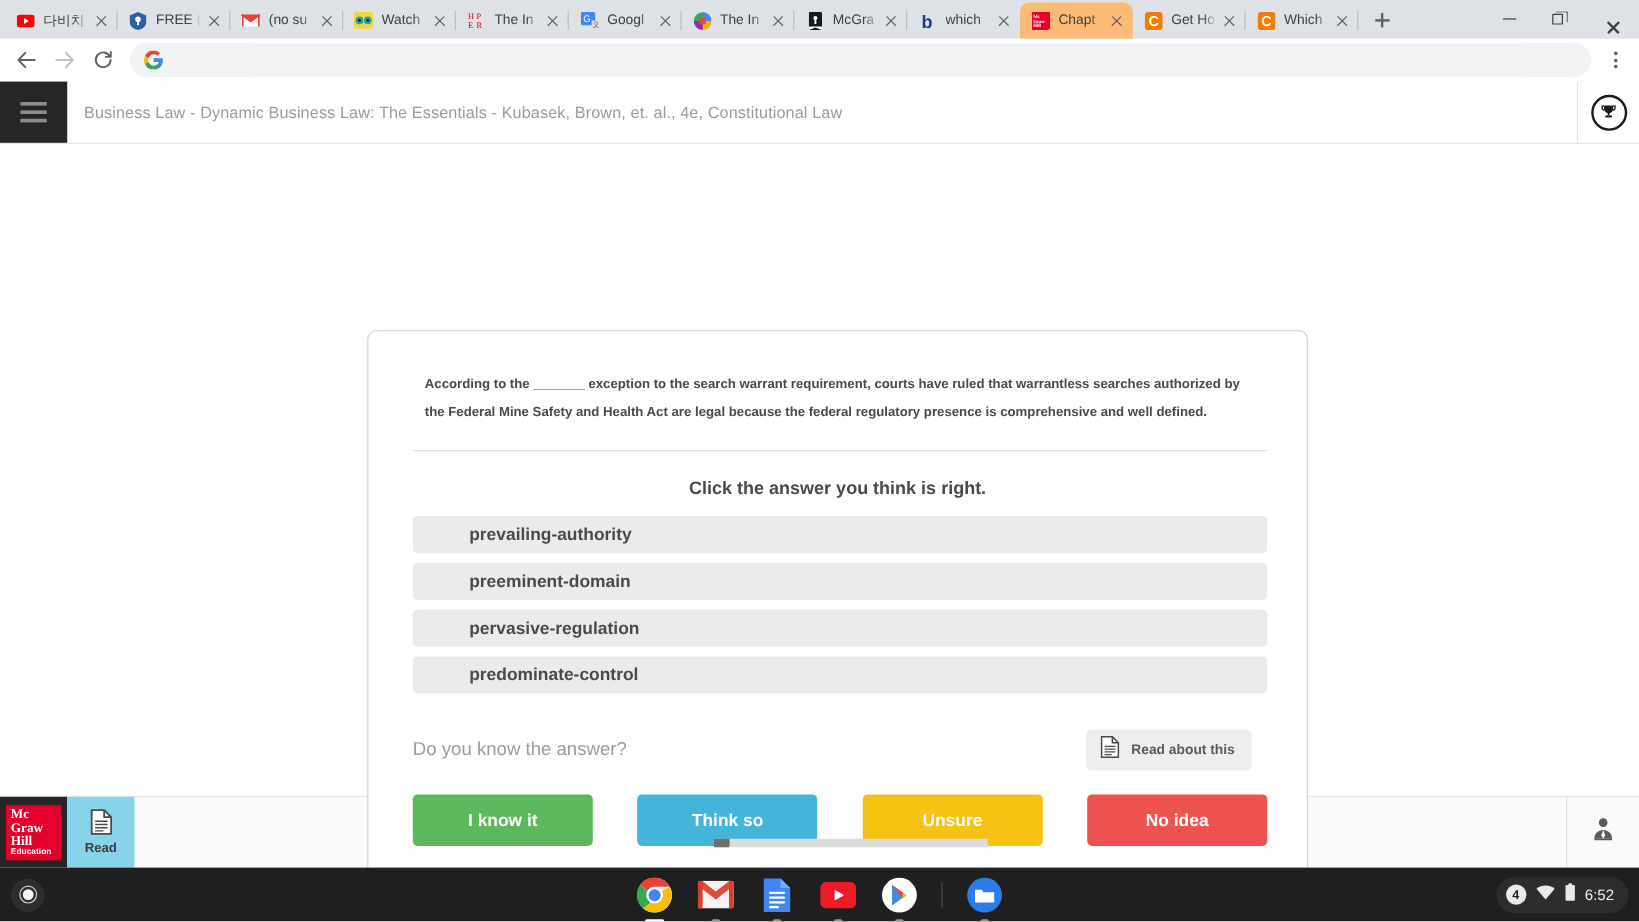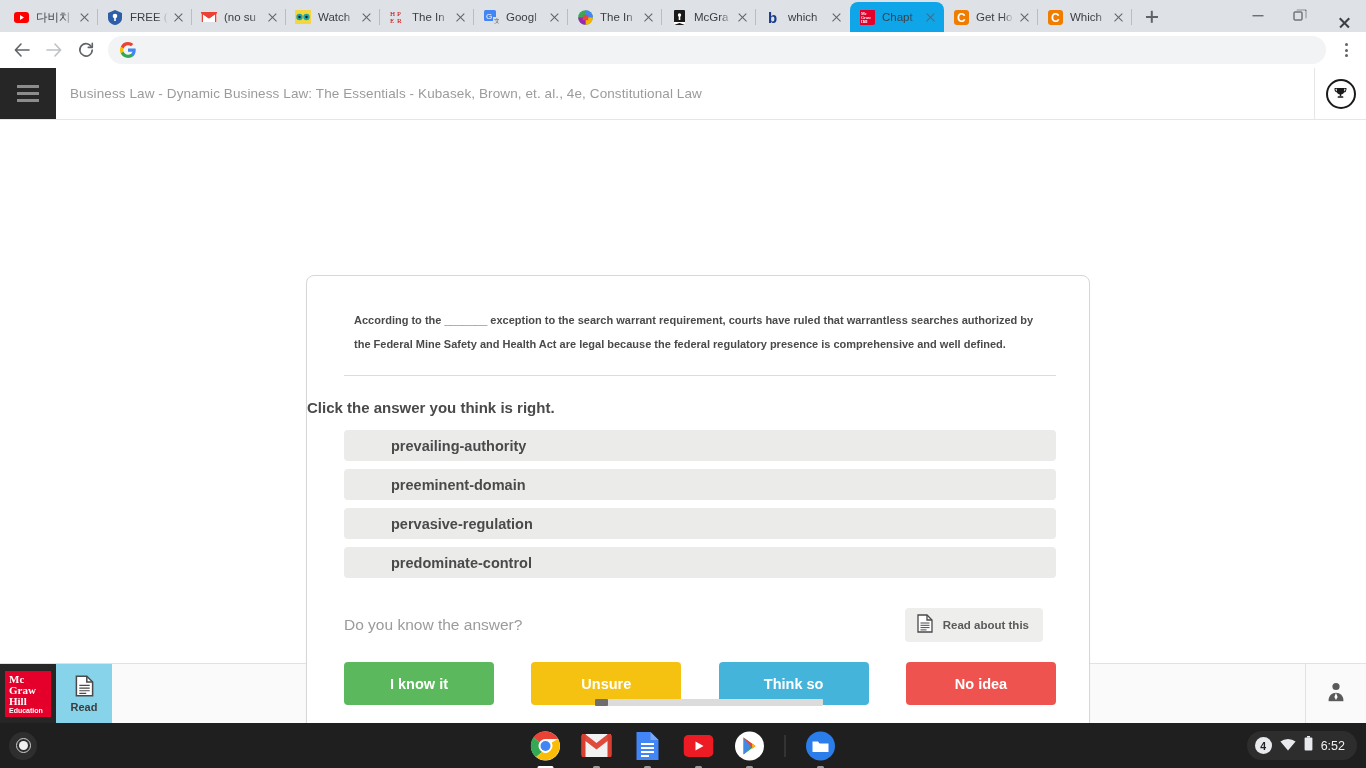--- a/index.html
+++ b/index.html
@@ -17,21 +17,21 @@
   .tabstrip {
     height: 32px; background: #dee1e6;
     display: flex; align-items: flex-end; padding-left: 4px;
     position: relative;
   }
   .tab {
     height: 30px; width: 94px; display: flex; align-items: center;
     padding: 0 6px 0 9px; position: relative; flex: 0 0 auto;
   }
   .tab.active {
-    background: #0ea5e9; border-radius: 8px 8px 0 0;
+    background: #fdba74; border-radius: 8px 8px 0 0;
   }
   .tab:not(.active)::after {
     content: ""; position: absolute; right: 0; top: 7px;
     height: 16px; width: 1px; background: #b9bdc4;
   }
   .tab.active::after, .tab.pre-active::after { display: none; }
   .favicon {
     width: 16px; height: 16px; flex: 0 0 16px; margin-right: 7px;
     display: flex; align-items: center; justify-content: center;
     font-size: 10px; border-radius: 2px; overflow: hidden;
@@ -122,21 +122,21 @@
     position:absolute; left:306px; top:155px; width:784px; height:475px;
     background:#fff; border:1px solid #d7d7d7; border-radius:8px;
     box-shadow: 0 1px 2px rgba(0,0,0,0.04);
   }
   .qtext {
     margin: 33px 41px 0 47px;
     font-size: 11px; line-height: 23.5px; font-weight: bold; color: #4a4a4a;
   }
   .divider { margin: 19px 33px 0 37px; height:1px; background:#dcdcdc; }
   .prompt {
-    margin-top: 23px; font-size: 15px; font-weight: bold; color:#4a4a4a;
+    text-align:center; margin-top: 23px; font-size: 15px; font-weight: bold; color:#4a4a4a;
   }
   .options { margin: 14px 33px 0 37px; }
   .opt {
     height: 31px; background:#ebebe9; border-radius: 4px; margin-bottom: 8px;
     display:flex; align-items:center; padding-left: 47px;
     font-size: 14.5px; color:#4a4a4a; font-weight: bold;
   }
   .knowrow {
     display:flex; align-items:center; justify-content:space-between;
     margin: 30px 46px 0 37px;
@@ -456,22 +456,22 @@
                 <path d="M10 1v5h5" fill="none" stroke="#4a4a4a" stroke-width="1.3"></path>
                 <path d="M3.5 9h9M3.5 11.3h9M3.5 13.6h9M3.5 15.9h6" stroke="#4a4a4a" stroke-width="1"></path>
               </svg>
             </span>
             <span class="lbl">Read about this</span>
           </div>
         </div>
 
         <div class="cbuttons">
           <div class="cbtn" style="background:#5cb85c">I know it</div>
+          <div class="cbtn" style="background:#44b4da">Think so</div>
           <div class="cbtn" style="background:#f5c211">Unsure</div>
-          <div class="cbtn" style="background:#44b4da">Think so</div>
           <div class="cbtn" style="background:#ef5350">No idea</div>
         </div>
       </div>
     </div>
 
     <div class="botbar">
       <div class="mhlogo">
         <div class="mhbox">
           <span class="l1">Mc</span>
           <span class="l2">Graw</span>

